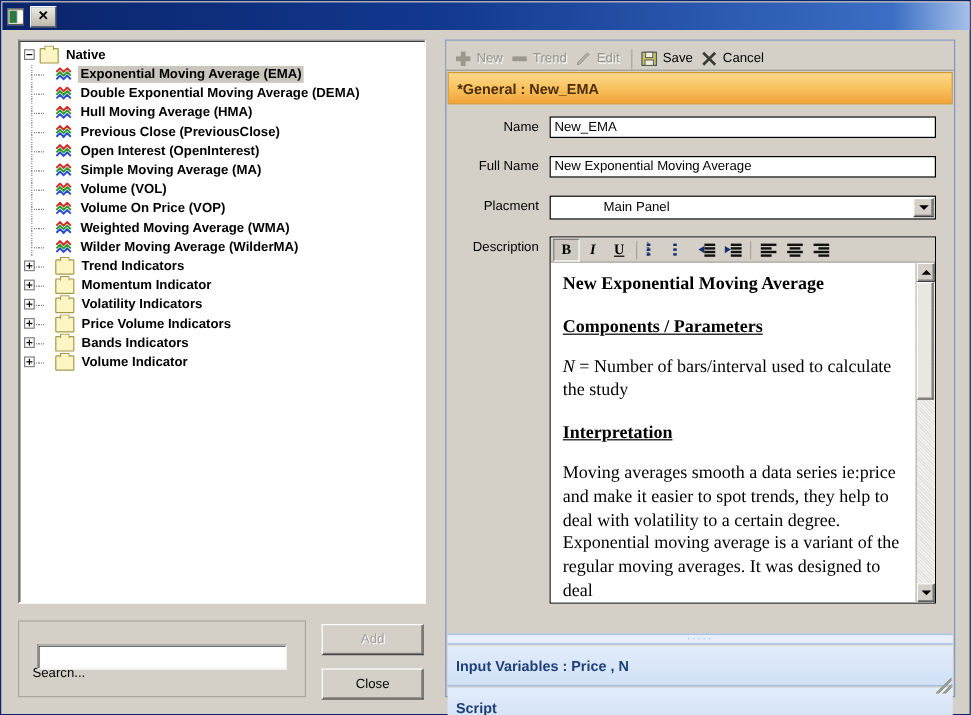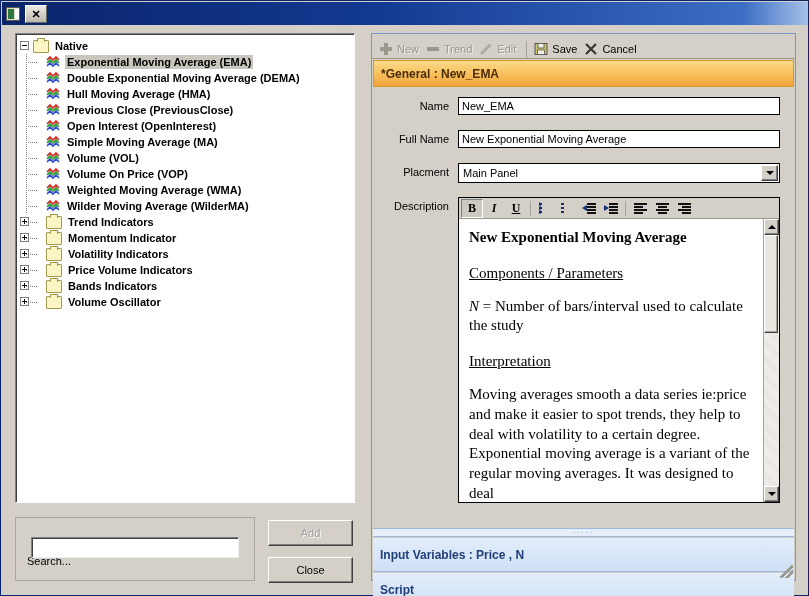--- a/index.html
+++ b/index.html
@@ -157,21 +157,21 @@
   }
   #row-name { top:8px; }
   #name-field { width:322px; }
   #row-fullname { top:41px; }
   #fullname-field { width:322px; }
   #row-placement { top:74px; }
   .combo {
     width:322px; height:20px; background:#fff; border:1px solid #000;
     display:flex; align-items:center; position:relative;
   }
-  .combo .val { font-size:11px; padding-left:4px; flex:1; }
+  .combo .val { font-size:11px; padding-left:4px; flex:1;margin-left:40px; }
   .combo-arrow {
     width:17px; height:16px; margin-right:1px; flex:none;
     background:#d4d0c8; border:1px solid #fff; border-right-color:#404040; border-bottom-color:#404040;
     box-shadow:inset -1px -1px 0 #808080;
     display:flex; align-items:center; justify-content:center;
   }
   .combo-arrow .tri {
     width:0; height:0; border-left:4px solid transparent; border-right:4px solid transparent;
     border-top:4px solid #000;
   }
@@ -216,21 +216,21 @@
   .rte-body {
     position:absolute; left:0; top:21px; right:0; bottom:0;
     background:#fff; overflow:hidden; display:flex;
   }
   .doc {
     flex:1; padding:9px 10px 0 10px;
     font-family:"Liberation Serif", serif; font-size:15px; color:#000; line-height:1.32;
     overflow:hidden;
   }
   .doc .h { font-weight:bold; margin-bottom:13px; }
-  .doc .hu { font-weight:normal; text-decoration:underline; margin:16px 0 13px 0; }
+  .doc .hu { font-weight:bold; text-decoration:underline; margin:16px 0 13px 0; }
   .doc p { margin:0 0 13px 0; }
   .doc .var { font-style:italic; }
   .vscroll {
     width:16px; background:#f4f3f1; border-left:1px solid #a8a49a;
     display:flex; flex-direction:column; flex:none;
   }
   .sb-arrow {
     height:16px; background:#d4d0c8;
     border:1px solid #fff; border-right-color:#404040; border-bottom-color:#404040;
     box-shadow:inset -1px -1px 0 #808080;
@@ -431,21 +431,21 @@
             <span class="dots"></span>
             <span class="folder"></span>
             <span class="node-label">Bands Indicators</span>
           </div>
           <div class="node">
             <span class="gutter">
               <span class="expander plus"></span>
             </span>
             <span class="dots"></span>
             <span class="folder"></span>
-            <span class="node-label">Volume Oscillator</span>
+            <span class="node-label">Volume Indicator</span>
           </div>
         </div>
 
     </div>
   </div>
 
   <div class="group">
     <div class="group-title">Search...</div>
     <input class="search-input" type="text" placeholder="" style="">
   </div>

